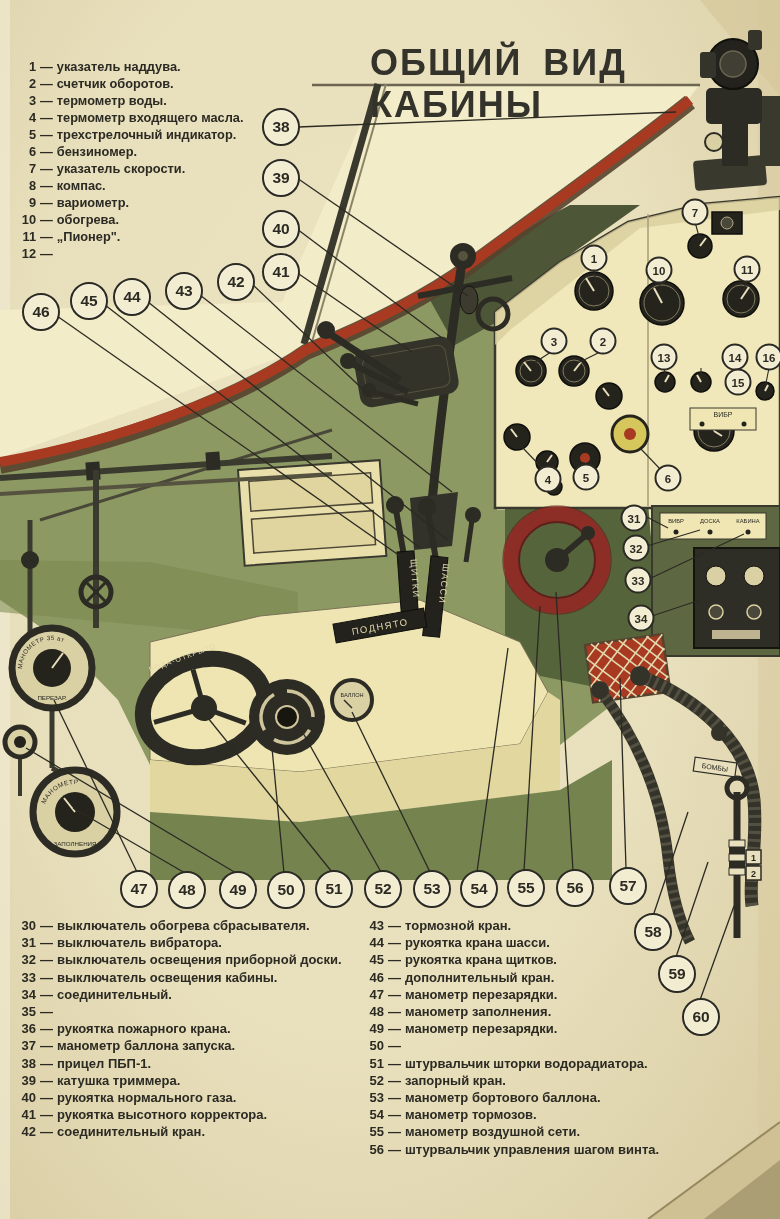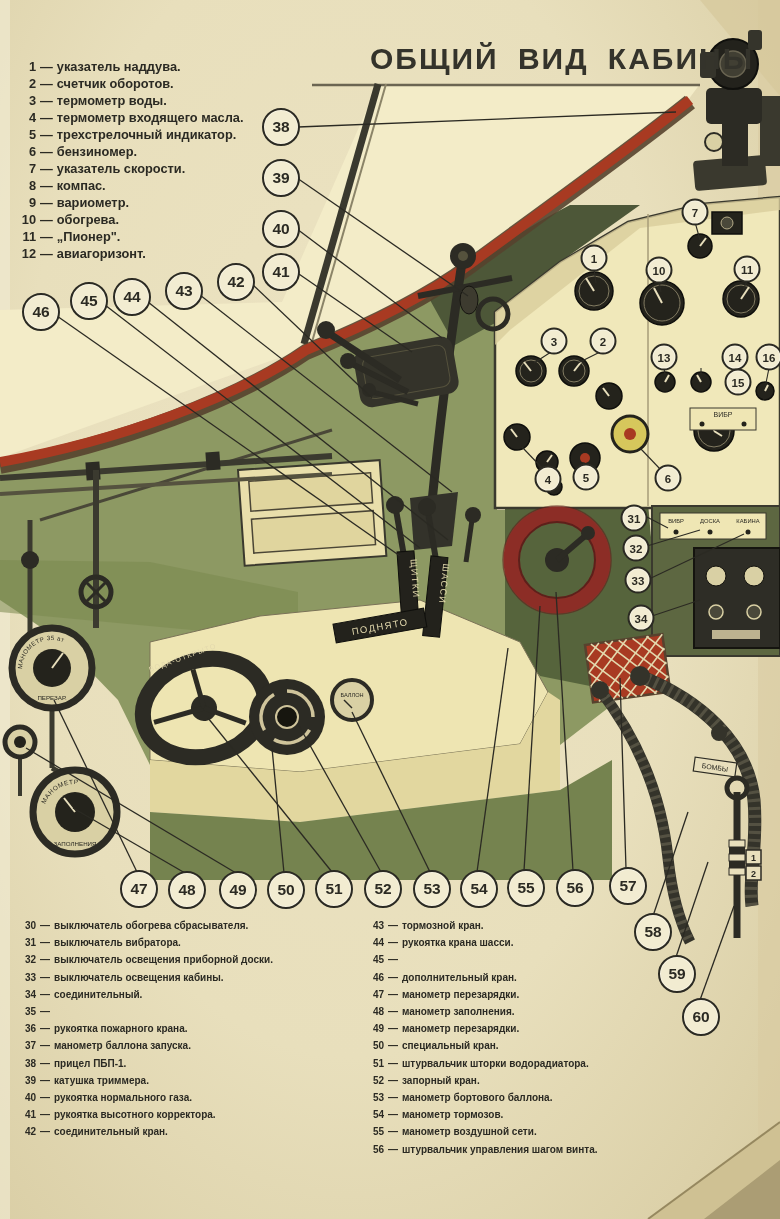--- a/index.html
+++ b/index.html
@@ -1,24 +1,24 @@
 <!DOCTYPE html>
 <html><head>
 <meta charset="utf-8">
 <style>
   html,body{margin:0;padding:0;background:#555;}
   .page{position:relative;width:780px;height:1219px;margin:0 auto;overflow:hidden;
         background:radial-gradient(ellipse at 45% 40%, #ece3c2 0%, #e8dfbc 55%, #d7cba1 100%);
         font-family:"Liberation Sans", sans-serif;color:#2b2a23;}
   .illo{position:absolute;left:0;top:0;width:780px;height:1219px;z-index:1;}
-  .title{position:absolute;left:370px;top:42px;margin:0;font-size:30px;font-weight:bold;
+  .title{position:absolute;left:370px;top:42px;margin:0;font-size:36px;font-weight:bold;
          letter-spacing:2px;word-spacing:9px;color:#34332b;z-index:6;}
   .legend-top{position:absolute;left:12px;top:58px;width:292px;font-size:12.8px;font-weight:600;
               line-height:17px;z-index:6;}
-  .legend-bottom{position:absolute;left:12px;top:917px;width:756px;display:flex;font-size:10px;
+  .legend-bottom{position:absolute;left:12px;top:917px;width:756px;display:flex;font-size:13px;
                  font-weight:700;line-height:17.2px;z-index:6;}
   .col-left{width:348px;flex:none;}
   .col-right{width:300px;flex:none;}
   .row{display:flex;}
   .num{flex:none;width:24px;text-align:right;}
   .dash{flex:none;padding:0 4px;}
   .lbl{flex:1;}
   .callouts-layer{position:absolute;inset:0;z-index:5;}
   .callout{position:absolute;transform:translate(-50%,-50%);background:#f2ecd1;
            border:2.4px solid #2b2a23;border-radius:50%;display:flex;align-items:center;
@@ -427,21 +427,20 @@
 
       <div class="row">
         <span class="num">11</span>
         <span class="dash">—</span>
         <span class="lbl">„Пионер".</span>
       </div>
 
       <div class="row">
         <span class="num">12</span>
         <span class="dash">—</span>
-        <span class="lbl">авиагоризонт.</span>
       </div>
     </div>
 
   <div class="callouts-layer">
 
       <div class="callout large" style="left: 281px; top: 127px;">
         <span>38</span>
       </div>
 
       <div class="callout large" style="left: 281px; top: 178px;">
@@ -693,20 +692,21 @@
 
         <div class="row">
           <span class="num">44</span>
           <span class="dash">—</span>
           <span class="lbl">рукоятка крана шасси.</span>
         </div>
 
         <div class="row">
           <span class="num">45</span>
           <span class="dash">—</span>
+          <span class="lbl">рукоятка крана щитков.</span>
         </div>
 
         <div class="row">
           <span class="num">46</span>
           <span class="dash">—</span>
           <span class="lbl">дополнительный кран.</span>
         </div>
 
         <div class="row">
           <span class="num">47</span>
@@ -722,21 +722,20 @@
 
         <div class="row">
           <span class="num">49</span>
           <span class="dash">—</span>
           <span class="lbl">манометр перезарядки.</span>
         </div>
 
         <div class="row">
           <span class="num">50</span>
           <span class="dash">—</span>
-          <span class="lbl">специальный кран.</span>
         </div>
 
         <div class="row">
           <span class="num">51</span>
           <span class="dash">—</span>
           <span class="lbl">штурвальчик шторки водорадиатора.</span>
         </div>
 
         <div class="row">
           <span class="num">52</span>

